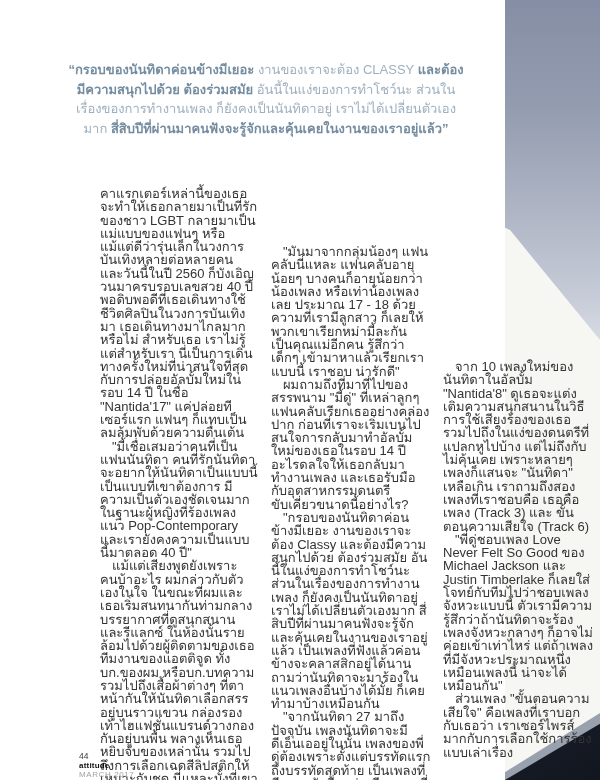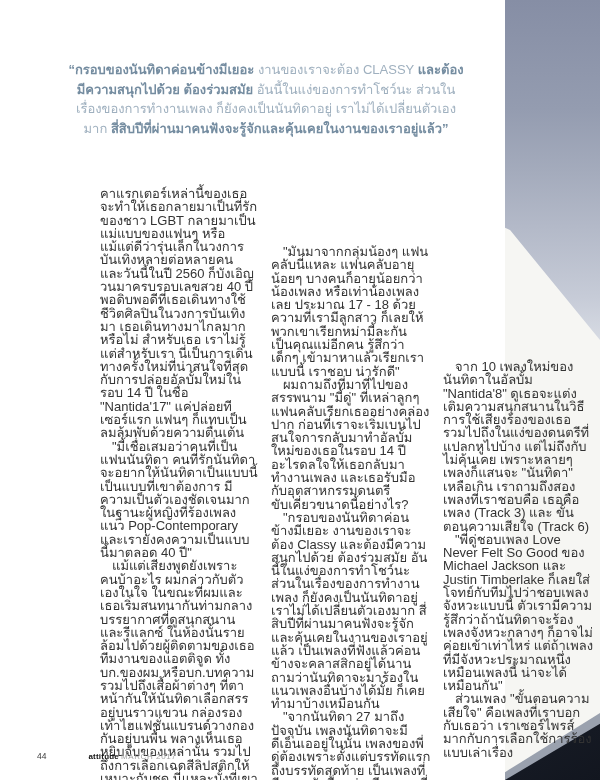--- a/index.html
+++ b/index.html
@@ -72,20 +72,21 @@
 
   
   .footer {
     position: absolute;
     left: 37px; top: 751px;
     z-index: 2;
     display: flex;
     align-items: baseline;
     font-size: 8px;
     color: #444444;
+    flex-direction: column;
   }
   .footer .page-num { font-size: 8.5px; color: #3c3c3c; }
   .footer .mag-name { margin-left: 42px; font-weight: 700; color: #111111; letter-spacing: 0.2px; }
   .footer .mag-issue { margin-left: 2px; color: #a2a2a2; letter-spacing: 0.6px; }
 </style>
 </head>
 <body>
 
 <div class="page">
 

